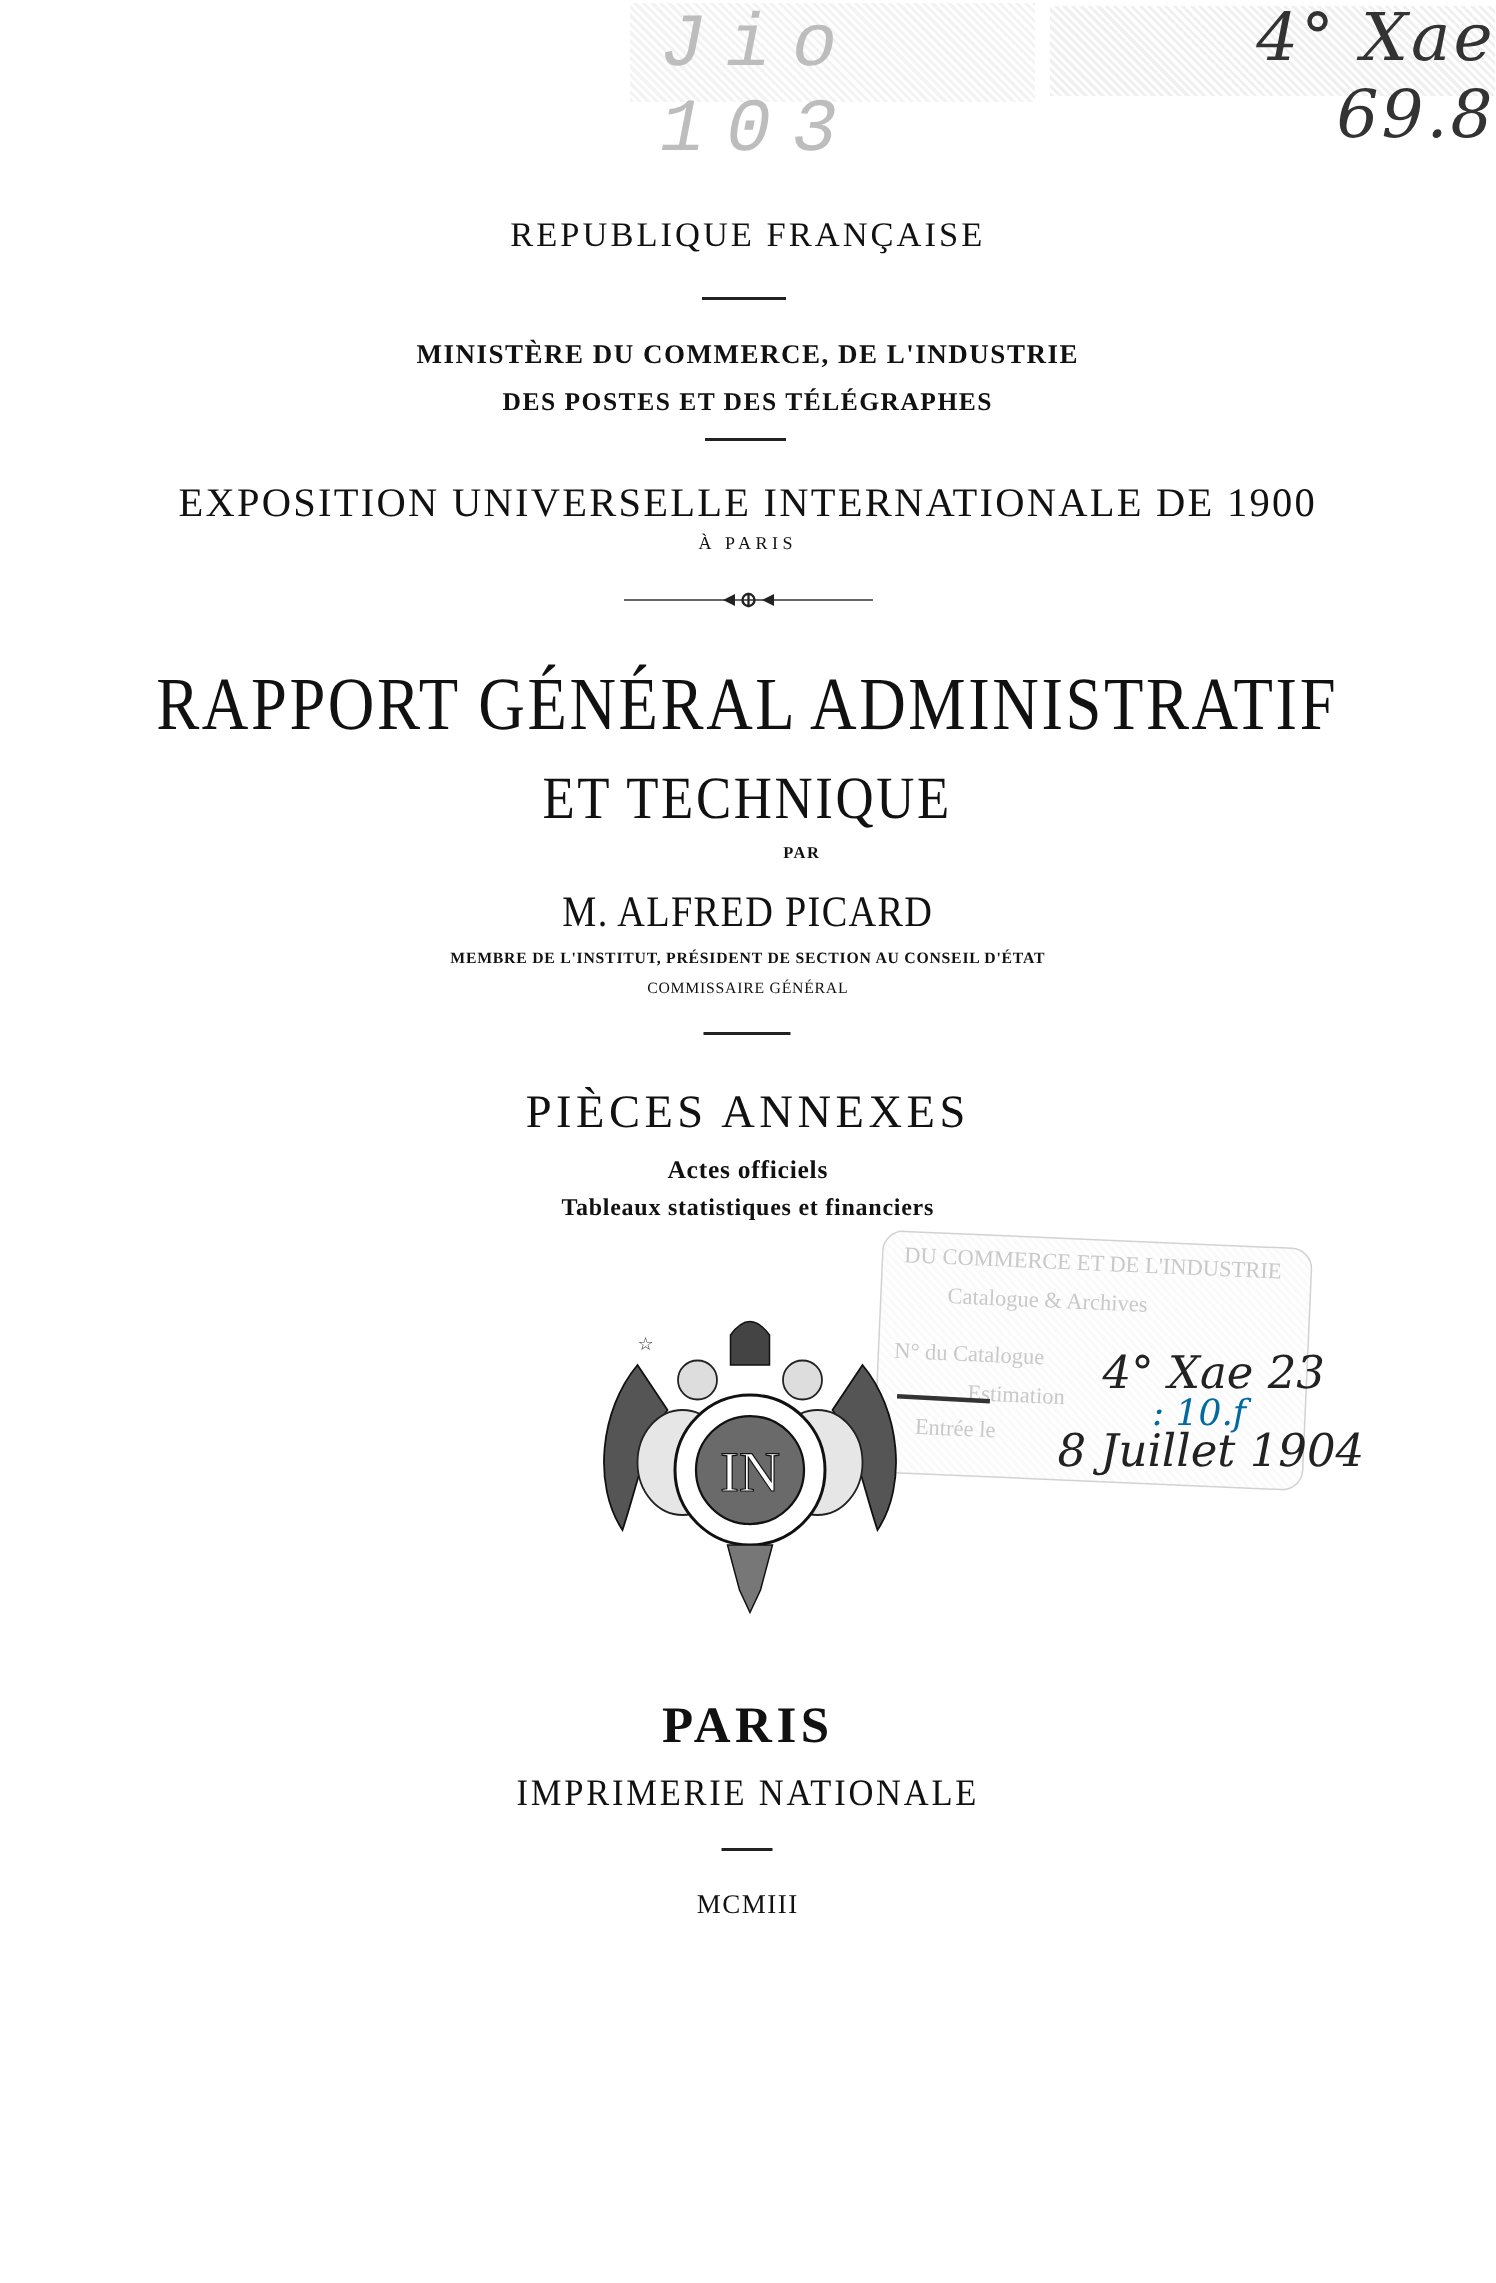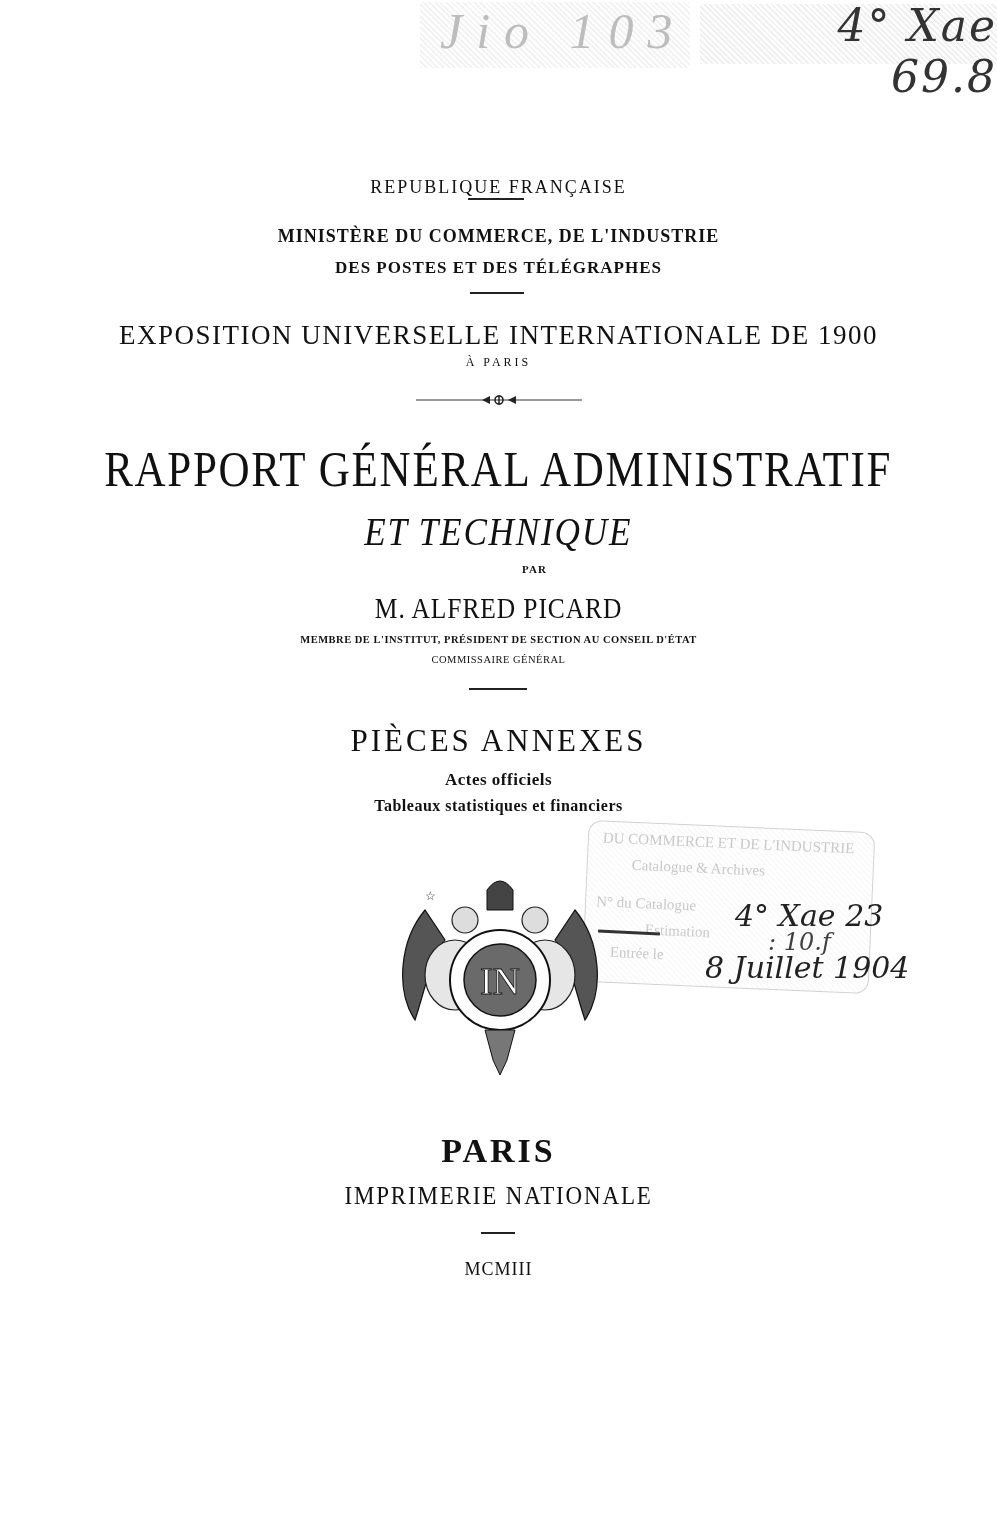--- a/index.html
+++ b/index.html
@@ -5,49 +5,49 @@
   html, body { margin: 0; padding: 0; background: #ffffff; }
   body { width: 997px; height: 1522px; position: relative; overflow: hidden;
          font-family: "Liberation Serif", "DejaVu Serif", serif; color: #111; }
   .abs { position: absolute; }
   .c { position: absolute; left: 0; width: 997px; text-align: center; white-space: nowrap; }
   .cond { display: inline-block; transform-origin: center; }
   .rule { position: absolute; height: 2px; background: #222; }
   .hand { font-family: "DejaVu Serif", serif; font-style: italic; }
 
   .shelf-faint { left: 420px; top: 2px; width: 270px; height: 66px; background: repeating-linear-gradient(45deg,#f3f3f3 0 2px,#fff 2px 4px); }
-  .shelf-faint span { position:absolute; left:20px; top:0; font-size:50px; color:#bdbdbd; letter-spacing:14px; font-style:italic; font-family:Liberation Serif, serif; }
+  .shelf-faint span { position:absolute; left:20px; top:0; font-size:50px; color:#bdbdbd; letter-spacing:14px; font-style:italic; font-family:Liberation Mono, monospace; }
   .shelf-mark { left: 700px; top: 4px; width: 297px; height: 60px; background: repeating-linear-gradient(45deg,#f0f0f0 0 2px,#fff 2px 4px); }
   .shelf-mark span { position:absolute; left:58px; top:-4px; font-size:44px; color:#333; font-family:"DejaVu Serif",serif; font-style:italic; letter-spacing:2px;text-align:right; }
 
-  .t-rep   { top: 177px; font-size: 18px; letter-spacing: 2px; }
+  .t-rep   { top: 144px; font-size: 23px; letter-spacing: 2px; }
   .t-min1  { top: 226px; font-size: 18px; letter-spacing: 1px; font-weight: bold; }
   .t-min2  { top: 258px; font-size: 17px; letter-spacing: 1px; font-weight: bold; }
   .t-expo  { top: 320px; font-size: 27px; letter-spacing: 1.5px; font-weight: normal; }
   .t-paris1{ top: 355px; font-size: 12px; letter-spacing: 3px; }
   .t-title { top: 440px; font-size: 50px; letter-spacing: 2px; }
-  .t-title2{ top: 508px; font-size: 40px; letter-spacing: 2px; font-style: italic; }
+  .t-title2{ top: 508px; font-size: 40px; letter-spacing: 2px; }
   .t-par   { top: 563px; font-size: 11px; font-weight: bold; letter-spacing: 1px; padding-left: 36px; }
   .t-auth  { top: 592px; font-size: 29px; letter-spacing: 1px; }
   .t-aff1  { top: 634px; font-size: 10.5px; font-weight: bold; letter-spacing: 0.5px; }
   .t-aff2  { top: 654px; font-size: 10.5px; font-weight: normal; letter-spacing: 0.5px; }
   .t-pieces{ top: 723px; font-size: 31px; letter-spacing: 3px; }
   .t-actes { top: 770px; font-size: 17px; font-weight: bold; letter-spacing: 0.5px; }
   .t-tabl  { top: 797px; font-size: 16px; font-weight: bold; letter-spacing: 0.5px; }
   .t-paris2{ top: 1132px; font-size: 34px; font-weight: bold; letter-spacing: 3px; }
   .t-impr  { top: 1182px; font-size: 25px; letter-spacing: 2px; }
   .t-year  { top: 1259px; font-size: 18px; letter-spacing: 1px; }
 
   .ornament { left: 416px; top: 395px; width: 166px; height: 10px; }
   .emblem { left: 395px; top: 870px; width: 210px; height: 210px; }
   .stamp { left: 585px; top: 826px; width: 285px; height: 160px; border: 1.5px solid #d2d2d2; border-radius: 14px;
            transform: rotate(2.5deg); background: repeating-linear-gradient(45deg,#fafafa 0 2px,#fff 2px 4px); }
   .stamp .faint { position:absolute; font-size: 15px; color: #c9c9c9; white-space: nowrap; font-family:"Liberation Serif",serif; }
   .catalog-no { left: 735px; top: 898px; font-size: 30px; color:#222; }
-  .estim { left: 768px; top: 928px; font-size: 24px; color:#404040; }
+  .estim { left: 768px; top: 928px; font-size: 24px; color:#0369a1; }
   .date-h { left: 705px; top: 950px; font-size: 30px; color:#222; }
   .strike { left: 598px; top: 931px; width: 62px; height: 3px; background:#333; transform: rotate(3deg); }
 </style>
 </head>
 <body>
 
 <div class="abs shelf-faint">
   <span>Jio 103</span>
 </div>
 <div class="abs shelf-mark">

